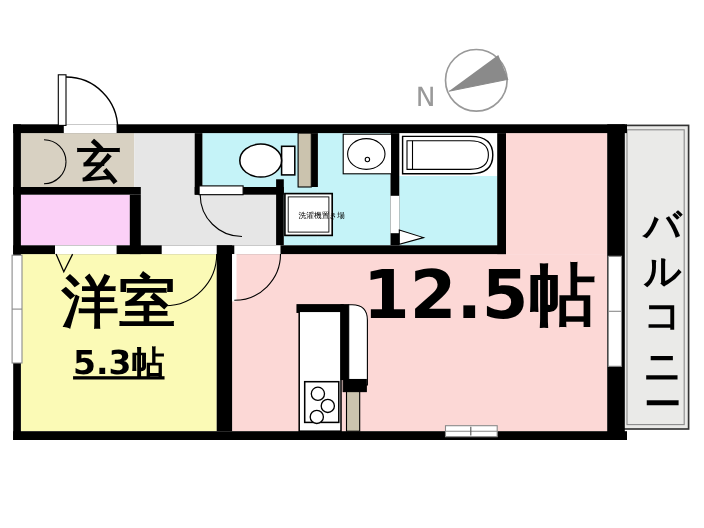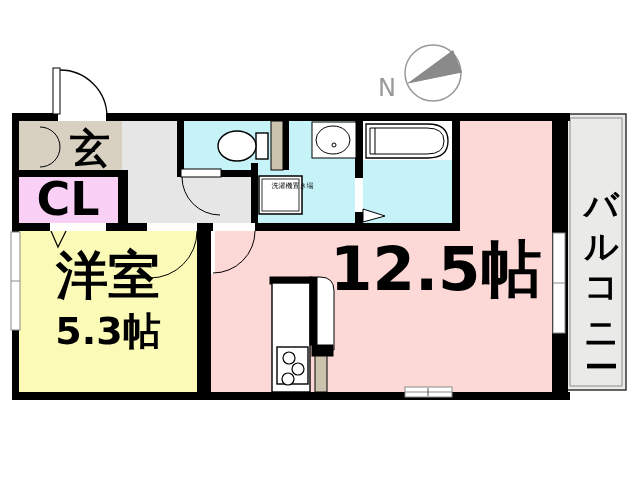--- a/index.html
+++ b/index.html
@@ -5,28 +5,28 @@
   html,body{margin:0;padding:0;background:#fff;}
   .stage{position:relative;width:640px;height:480px;background:#ffffff;overflow:hidden;
          font-family:"DejaVu Sans",sans-serif;}
   .stage svg{position:absolute;left:0;top:0;}
   .lbl{position:absolute;color:#000;font-weight:bold;text-align:center;
        font-family:"DejaVu Sans",sans-serif;white-space:nowrap;}
   .lbl-genkan{left:58px;top:124px;width:64px;font-size:40px;line-height:48px;}
   .lbl-cl{left:22px;top:174px;width:92px;font-size:46px;line-height:50px;}
   .lbl-yoshitsu{left:20px;top:246px;width:176px;}
   .lbl-yoshitsu .l1{font-size:52px;line-height:58px;}
-  .lbl-yoshitsu .l2{font-size:38px;line-height:54px;}
+  .lbl-yoshitsu .l2{font-size:30px;line-height:54px;text-decoration:underline;}
   .lbl-ldk{left:330px;top:243px;width:210px;}
   .lbl-ldk .l1{font-size:50px;line-height:52px;letter-spacing:2px;}
   .lbl-ldk .l2{font-size:61px;line-height:52px;}
   .lbl-balcony{left:582px;top:136px;width:40px;height:250px;
        writing-mode:vertical-rl;text-orientation:upright;
        font-size:34px;letter-spacing:7px;line-height:40px;}
-  .lbl-laundry{left:262px;top:182px;width:61px;font-size:7px;line-height:1.35;
+  .lbl-laundry{left:262px;top:192px;width:61px;font-size:7px;line-height:1.35;
        font-weight:normal;white-space:normal;}
   .lbl-north{left:372px;top:74px;width:30px;font-size:24px;color:#999;
        font-weight:normal;}
 </style>
 </head>
 <body>
 
 <div class="stage">
 <svg width="640" height="480" viewBox="0 0 640 480">
 
@@ -130,21 +130,20 @@
 
   <g>
     <circle cx="433" cy="73" r="28" fill="#ffffff" stroke="#999" stroke-width="1.5"></circle>
     <polygon points="408,83 453,50 462,72" fill="#8a8a8a"></polygon>
     <line x1="408" y1="83" x2="462" y2="72" stroke="#8a8a8a" stroke-width="1"></line>
   </g>
 </svg>
 
   <div class="lbl lbl-north">N</div>
   <div class="lbl lbl-genkan">玄</div>
-  <div class="lbl lbl-cl">CL</div>
   <div class="lbl lbl-yoshitsu">
     <div class="l1">洋室</div>
     <div class="l2">5.3帖</div>
   </div>
   <div class="lbl lbl-ldk">
     <div class="l2">12.5帖</div>
   </div>
   <div class="lbl lbl-balcony">バルコニー</div>
   <div class="lbl lbl-laundry">洗濯機置き場</div>
 </div>

